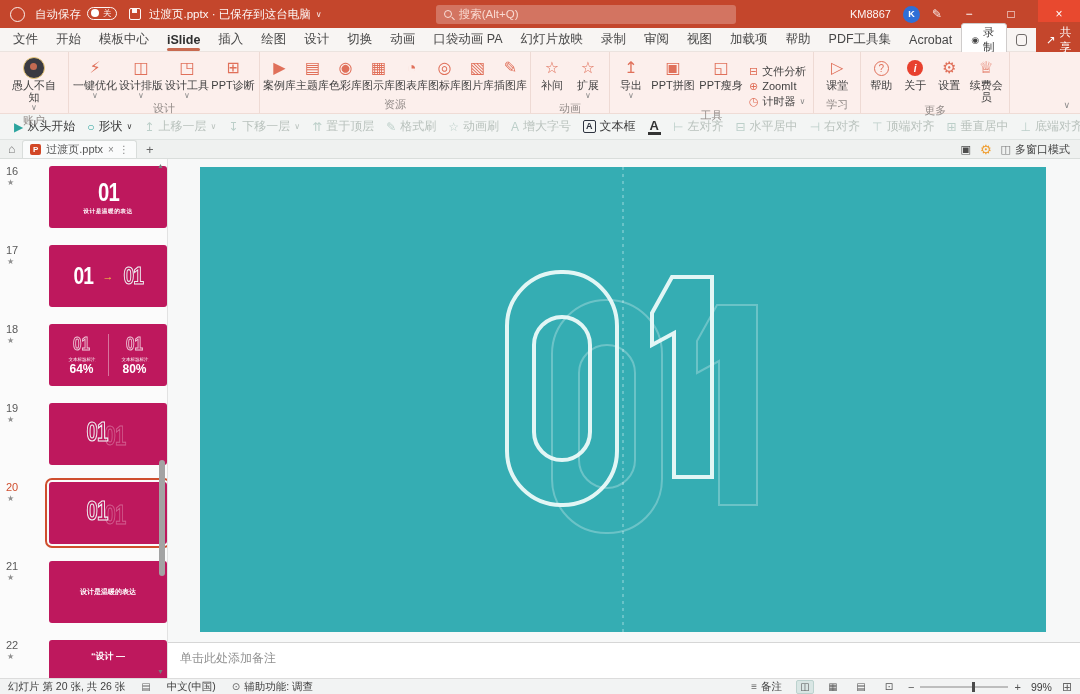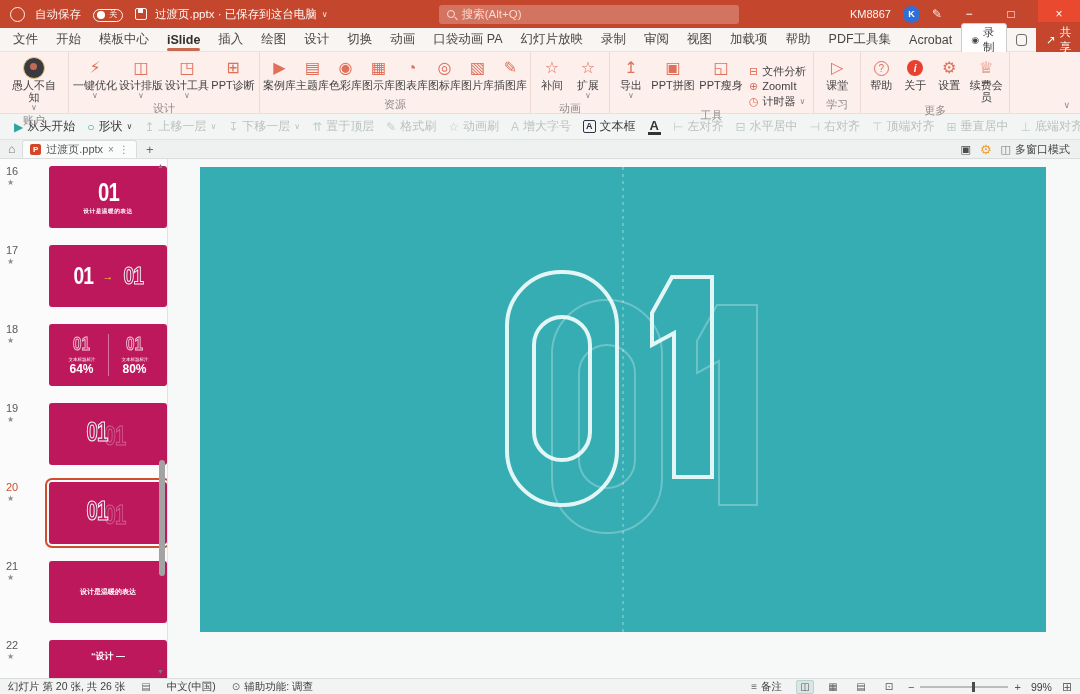--- a/index.html
+++ b/index.html
@@ -2,21 +2,21 @@
 <html><head>
 <meta charset="utf-8">
 <style>
   * { box-sizing: border-box; margin: 0; padding: 0; }
   html,body { width:1080px; height:694px; overflow:hidden; }
   body { font-family:"Liberation Sans","DejaVu Sans",sans-serif; font-size:12px; background:#fff; position:relative; }
 
   
   .titlebar { height:28px; background:#c4462c; display:flex; align-items:center; color:#fff; padding-left:10px; }
   .app-circle { width:15px; height:15px; border:1.4px solid rgba(255,255,255,.9); border-radius:50%; display:flex; align-items:center; justify-content:center; margin-right:10px; font-size:8px; }
-  .autosave { display:flex; align-items:flex-end; gap:12px; font-size:11.5px; color:rgba(255,255,255,.95);font-family:Liberation Mono, monospace; }
+  .autosave { display:flex; align-items:flex-start; gap:6px; font-size:11.5px; color:rgba(255,255,255,.95); }
   .toggle { width:30px; height:13px; border:1px solid rgba(255,255,255,.95); border-radius:7px; display:flex; align-items:center; padding:0 3px; gap:4px; }
   .toggle .dot { width:8px; height:8px; background:#fff; border-radius:50%; }
   .toggle .tstate { font-size:8.5px; line-height:1; }
   .floppy { width:12px; height:12px; border:1.2px solid rgba(255,255,255,.95); border-radius:2px; margin:0 8px 0 12px; position:relative; }
   .floppy::after { content:""; position:absolute; left:2px; top:0; width:5px; height:4px; background:rgba(255,255,255,.95); }
   .doc-title { font-size:11.5px; color:rgba(255,255,255,.96); display:flex; align-items:center; gap:5px; }
   .doc-title .cv { font-size:8px; opacity:.9; }
   .searchbox { margin-left:auto; margin-right:auto; width:300px; height:19px; background:rgba(255,255,255,.25); border-radius:3px; display:flex; align-items:center; padding:0 8px; gap:7px; color:rgba(255,235,228,.85); font-size:11.5px; }
   .mag { width:8px; height:8px; border:1.4px solid rgba(255,240,235,.85); border-radius:50%; position:relative; flex:0 0 auto; }
   .mag::after { content:""; position:absolute; width:4px; height:1.4px; background:rgba(255,240,235,.85); transform:rotate(45deg); left:6px; top:7px; }
@@ -549,20 +549,21 @@
           </g>
 
           <g fill="none" stroke="rgba(236,250,249,0.95)" stroke-width="4">
             <rect x="307" y="105" width="110" height="233" rx="54"></rect>
             <rect x="334" y="150" width="56" height="143" rx="28"></rect>
             <path d="M472,110 L512,110 L512,310 L474,310 L474,166 L452,178 L452,146 Z"></path>
           </g>
         </svg>
       </div>
     </div>
+    <div class="notes">单击此处添加备注</div>
   </div>
 </div>
 
 <div class="statusbar">
   <span class="sb-item">幻灯片 第 20 张, 共 26 张</span>
   <span class="sb-item">
     <span class="sb-ic">▤</span>
   </span>
   <span class="sb-item">中文(中国)</span>
   <span class="sb-item">

